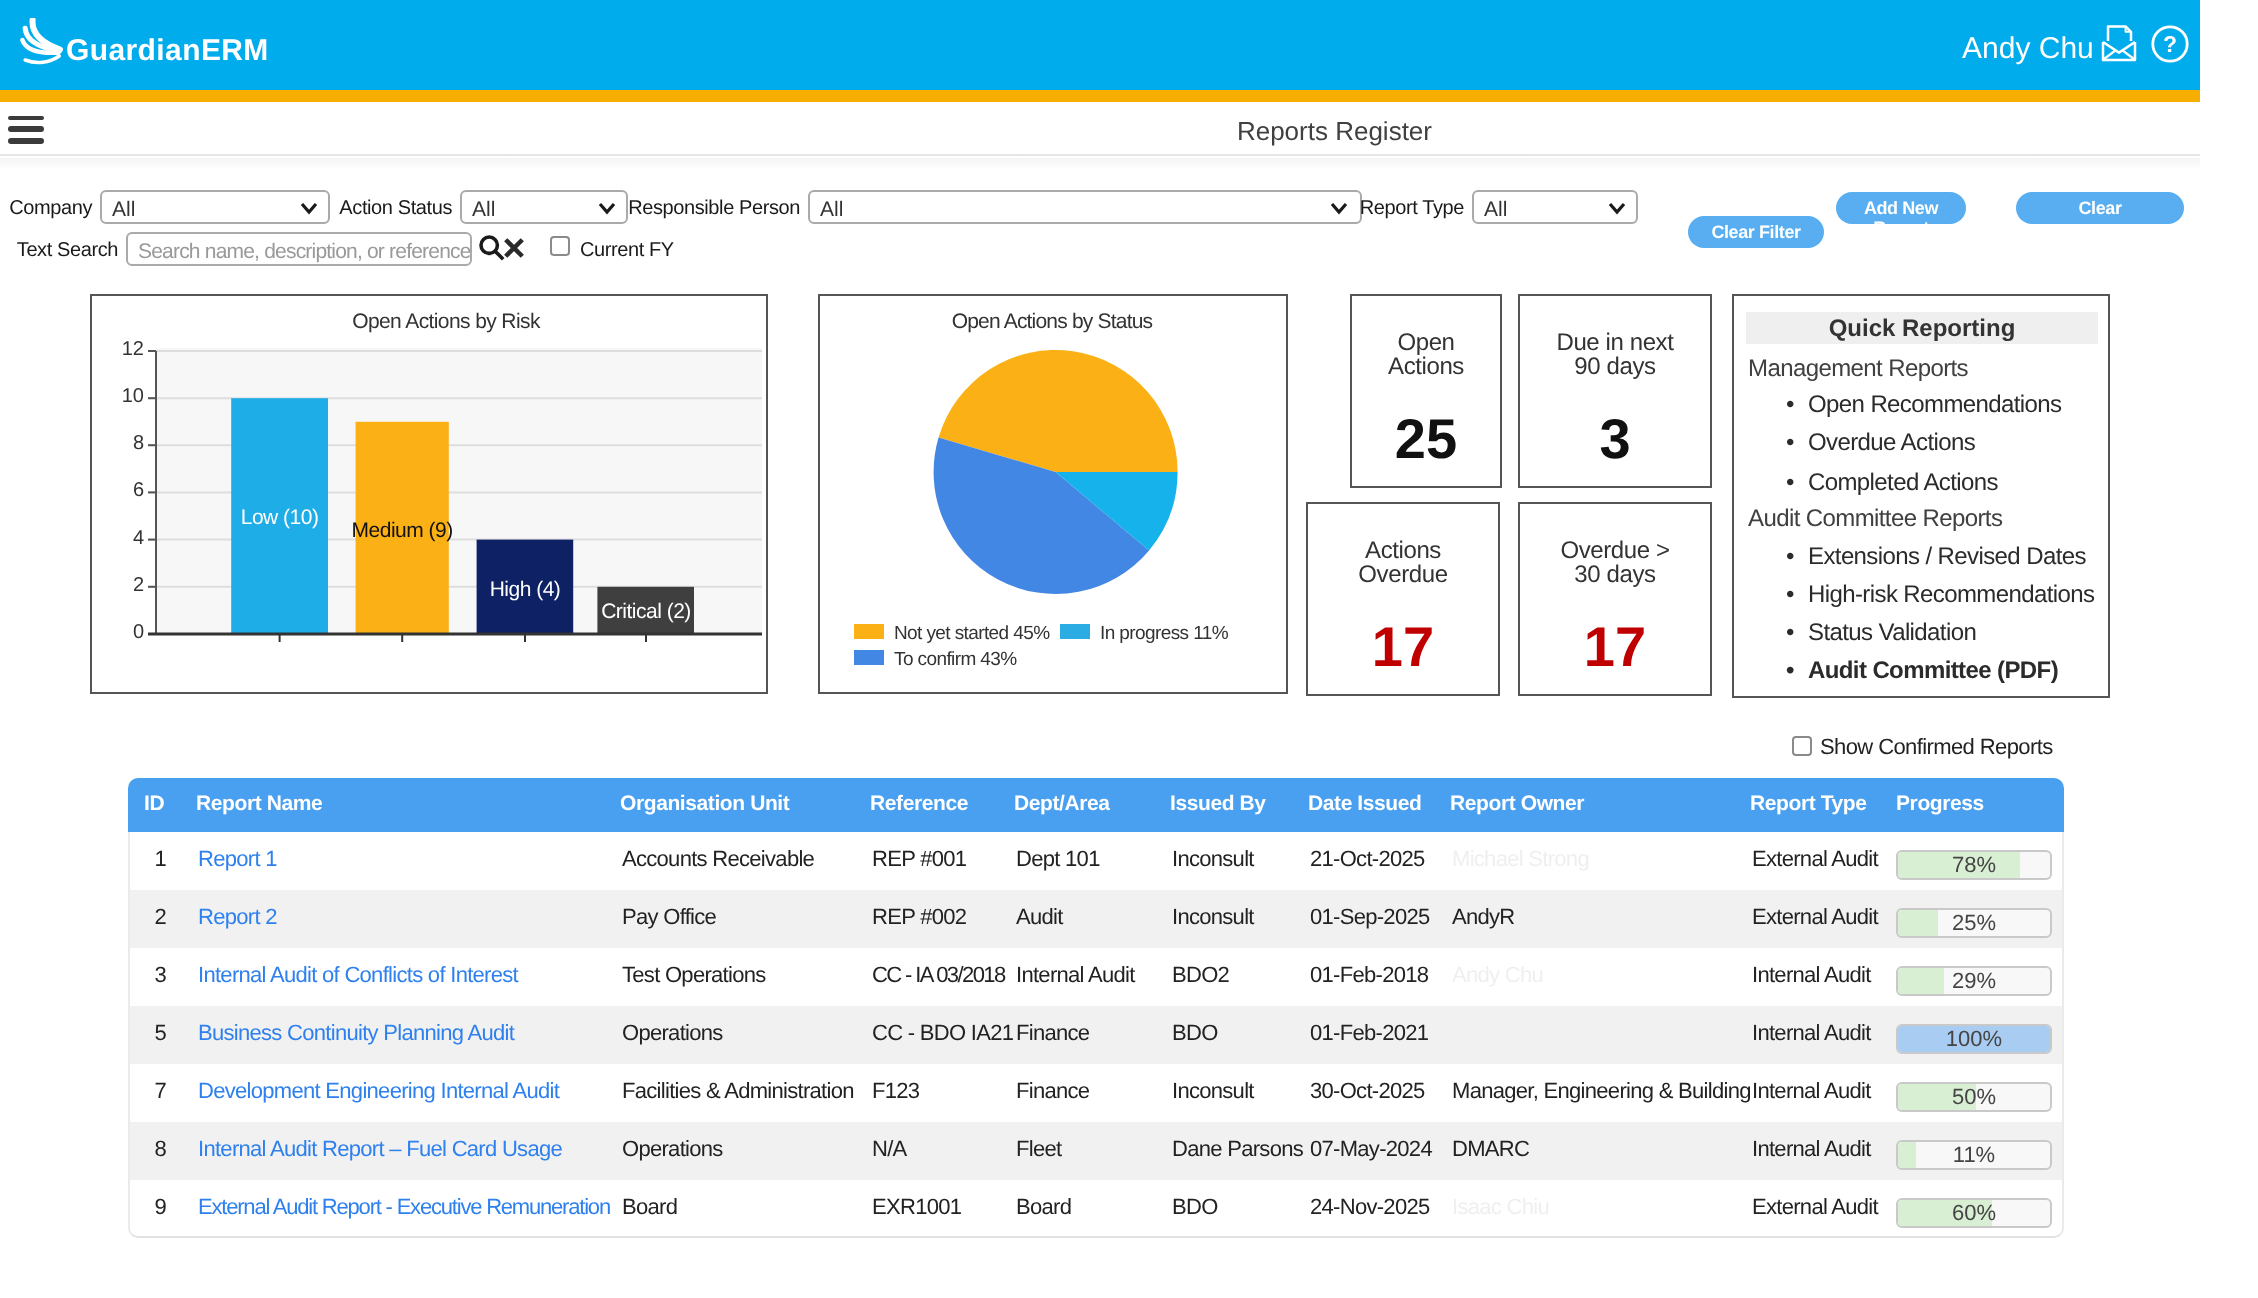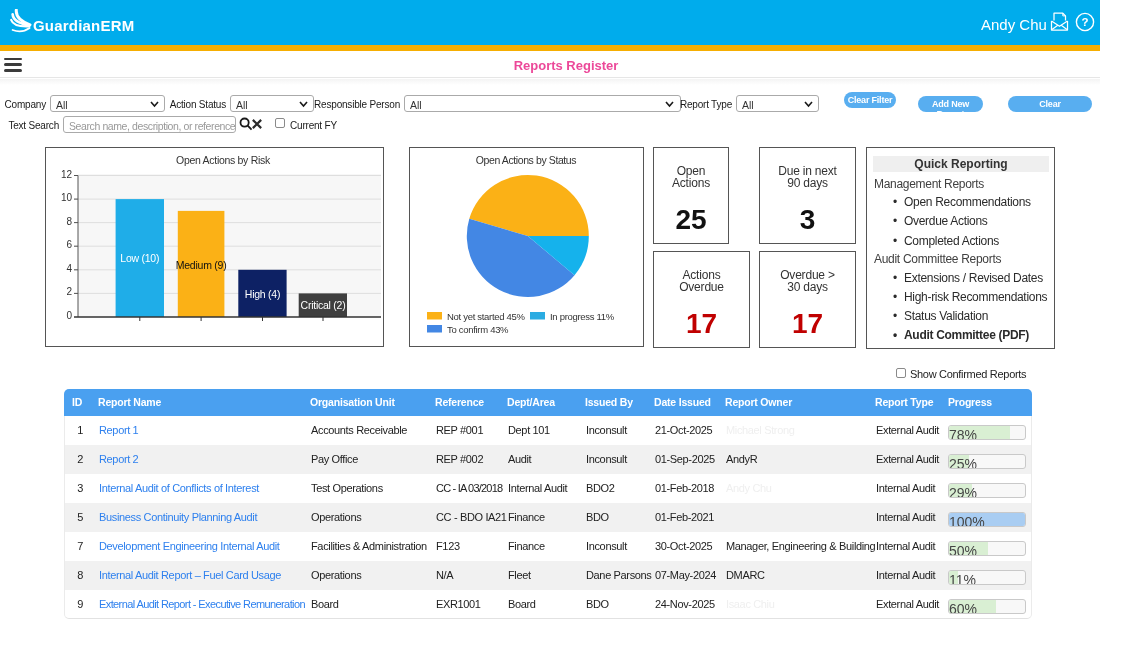--- a/index.html
+++ b/index.html
@@ -6,21 +6,21 @@
 html,body { width:1129px; height:649px; background:#fff; font-family:"Liberation Sans", sans-serif; overflow:hidden; }
 .abs { position:absolute; }
 #stage { position:relative; width:1129px; height:649px; background:#fff; }
 
 #hdr { left:0; top:0; width:1100px; height:45px; background:#00ACEC; }
 #goldbar { left:0; top:45px; width:1100px; height:6px; background:#F6AE01; }
 #menubar { left:0; top:51px; width:1100px; height:27px; background:#fff; border-bottom:1px solid #e6e6e6; }
 #logotext { left:33px; top:17px; color:#fff; font-size:15px; font-weight:bold; letter-spacing:0.2px; }
 #username { left:981px; top:16px; color:#fff; font-size:15px; }
 .hbar { left:4px; width:18px; height:2.8px; background:#3b3b3b; border-radius:1.5px; }
-#title { left:416px; top:58px; width:300px; text-align:center; font-size:13px; font-weight:bold; color:#ec4899; }
+#title { left:416px; top:58px; width:300px; text-align:right; font-size:13px; font-weight:normal; color:#404040; }
 
 .lbl { font-size:10px; letter-spacing:-0.2px; color:#1a1a1a; text-align:right; white-space:nowrap; }
 .sel { background:#fff; border:1px solid #aaa; border-radius:3px; height:17px; font-size:10.5px; color:#333; padding:2.5px 0 0 5px; white-space:nowrap; overflow:hidden; }
 .btn { height:16px; background:#58AEF0; border-radius:8px; color:#fff; font-size:9px; letter-spacing:-0.2px; font-weight:bold; text-align:center; padding-top:3px; }
 
 .panel { border:1px solid #555; background:#fff; }
 .kpi { border:1px solid #555; background:#fff; text-align:center; }
 .kpi .t { position:absolute; left:0; width:100%; top:17px; font-size:12px; letter-spacing:-0.2px; color:#333; line-height:12px; }
 .kpi .n { position:absolute; left:0; width:100%; top:56px; font-size:28px; font-weight:bold; color:#111; }
 .nred { color:#C00000 !important; }
@@ -31,21 +31,21 @@
 #qr .bl:before { content:"\2022"; position:absolute; left:-11px; font-size:12px; }
 
 #tblhead { left:64px; top:389px; width:968px; height:27px; background:#4AA0F0; border-radius:5px 5px 0 0; }
 .th { position:absolute; top:7px; color:#fff; font-size:10.5px; letter-spacing:-0.2px; font-weight:bold; white-space:nowrap; }
 .row { position:absolute; left:64px; width:968px; height:29px; border-left:1px solid #ebebeb; border-right:1px solid #ebebeb; }
 .cell { position:absolute; top:8px; font-size:11px; letter-spacing:-0.35px; color:#222; white-space:nowrap; }
 .link { color:#2E80EE; }
 .faint { color:#efefef; }
 .pbar { position:absolute; left:883px; top:8.5px; width:78px; height:15px; border:1px solid #c9c9c9; border-radius:3px; background:#f8f8f8; overflow:hidden; }
 .pfill { position:absolute; left:0; top:0; bottom:0; background:#d9efd3; }
-.ptxt { position:absolute; width:100%; text-align:left; top:1.5px; font-size:14px; color:#454545; }
+.ptxt { position:absolute; width:100%; text-align:center; top:1.5px; font-size:11px; color:#454545; }
 .cb { border:1px solid #8a8a8a; border-radius:2px; background:#fff; width:10px; height:10px; }
 </style>
 </head>
 <body>
 <div id="stage">
 
   <div class="abs" id="hdr"></div>
   <div class="abs" id="goldbar"></div>
   <div class="abs" id="menubar"></div>
   <div class="abs" style="left:0;top:79px;width:1100px;height:6px;background:linear-gradient(#f4f4f4,#ffffff)"></div>
@@ -88,21 +88,21 @@
   <div class="abs lbl" style="left:300px;top:99px;width:100px">Responsible Person</div>
   <div class="abs sel" style="left:404px;top:95px;width:277px">All</div>
   <svg class="abs" style="left:665px;top:101px" width="9" height="7">
       <path d="M1 1 L4.5 5 L8 1" fill="none" stroke="#1a1a1a" stroke-width="1.6"></path>
     </svg>
   <div class="abs lbl" style="left:632px;top:99px;width:100px">Report Type</div>
   <div class="abs sel" style="left:736px;top:95px;width:83px">All</div>
   <svg class="abs" style="left:804px;top:101px" width="9" height="7">
       <path d="M1 1 L4.5 5 L8 1" fill="none" stroke="#1a1a1a" stroke-width="1.6"></path>
     </svg>
-  <div class="abs btn" style="left:844px;top:92px;width:52px">Clear Filter</div>
+  <div class="abs btn" style="left:844px;top:108px;width:68px">Clear Filter</div>
   <div class="abs btn" style="left:918px;top:96px;width:65px">Add New Report</div>
   <div class="abs btn" style="left:1008px;top:96px;width:84px">Clear</div>
 
   <div class="abs lbl" style="left:0px;top:120px;width:59px">Text Search</div>
   <div class="abs sel" style="left:63px;top:116px;width:173px;color:#999;letter-spacing:-0.4px">Search name, description, or reference</div>
   <svg class="abs" style="left:239px;top:117px" width="14" height="14" viewBox="0 0 14 14">
     <circle cx="5.6" cy="5.6" r="4.1" fill="none" stroke="#1a1a1a" stroke-width="1.8"></circle>
     <path d="M8.7 8.7 L12.6 12.6" stroke="#1a1a1a" stroke-width="1.8"></path>
   </svg>
   <svg class="abs" style="left:250.5px;top:117.5px" width="12" height="12" viewBox="0 0 13 13">
@@ -167,21 +167,21 @@
         <path d="M117.8 88.0 L164.53 127.21 A61.0 61.0 0 0 0 178.80 88.00 Z" fill="#15B2EC"></path>
       </g>
     <rect x="17" y="164" width="15" height="7.5" fill="#FBB116"></rect>
     <text x="37" y="171.5" font-size="9.5" letter-spacing="-0.3" fill="#333">Not yet started 45%</text>
     <rect x="120" y="164" width="15" height="7.5" fill="#2BACE2"></rect>
     <text x="140" y="171.5" font-size="9.5" letter-spacing="-0.3" fill="#333">In progress 11%</text>
     <rect x="17" y="177" width="15" height="7.5" fill="#4387E4"></rect>
     <text x="37" y="184.5" font-size="9.5" letter-spacing="-0.3" fill="#333">To confirm 43%</text>
   </svg>
 
-  <div class="abs kpi" style="left:653px;top:147px;width:76px;height:97px">
+  <div class="abs kpi" style="left:675px;top:147px;width:76px;height:97px">
     <div class="t">Open<br>Actions</div>
       <div class="n">25</div>
   </div>
   <div class="abs kpi" style="left:759px;top:147px;width:97px;height:97px">
     <div class="t">Due in next<br>90 days</div>
       <div class="n">3</div>
   </div>
   <div class="abs kpi" style="left:653px;top:251px;width:97px;height:97px">
     <div class="t">Actions<br>Overdue</div>
       <div class="n nred">17</div>

